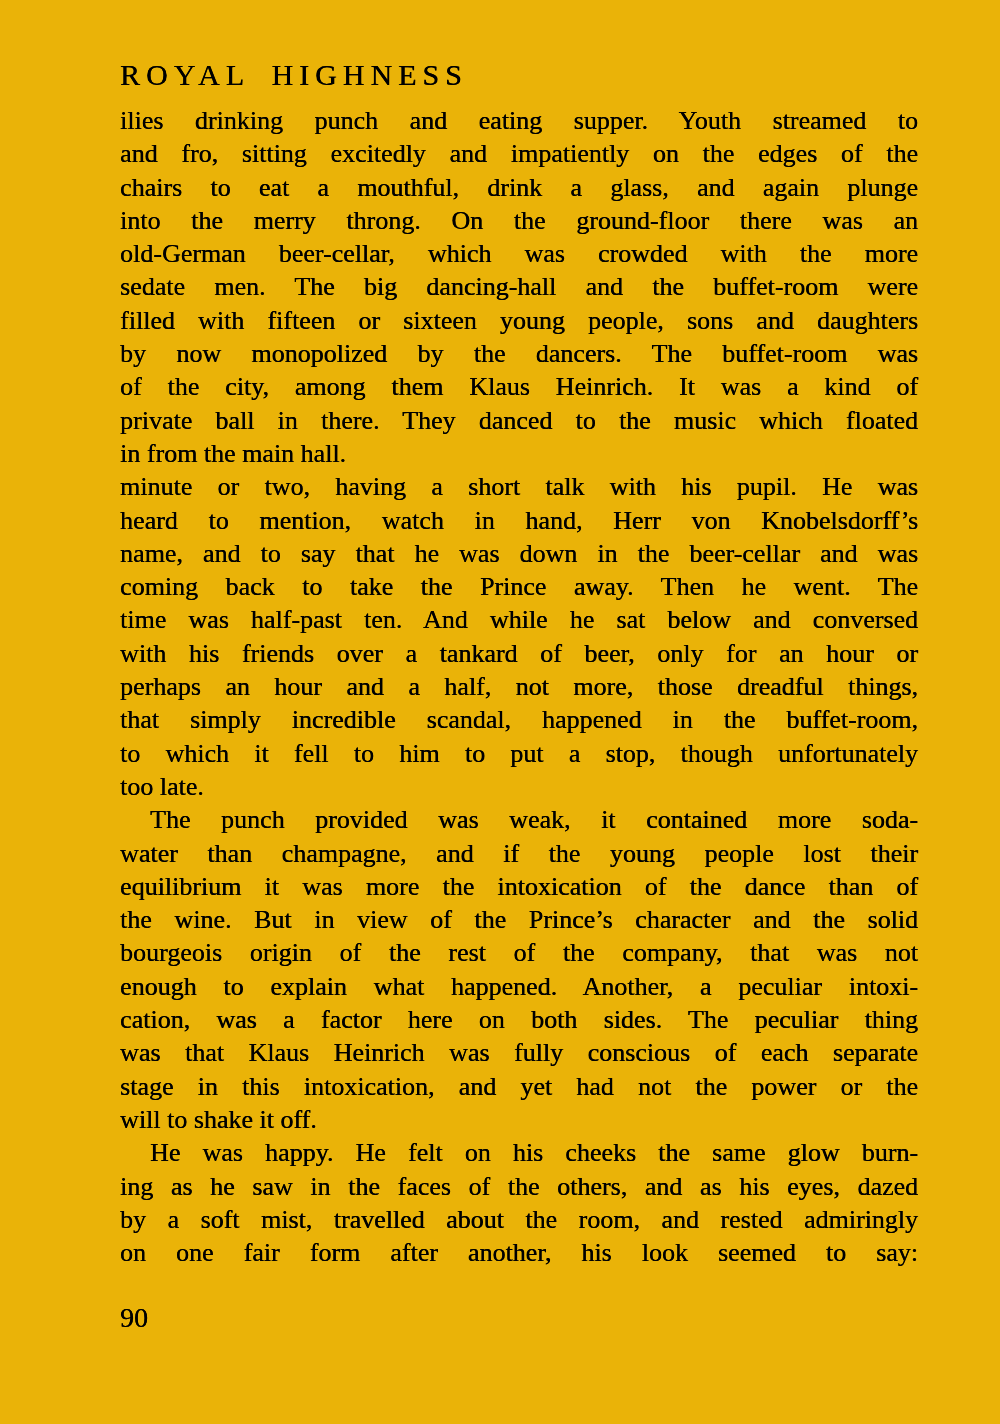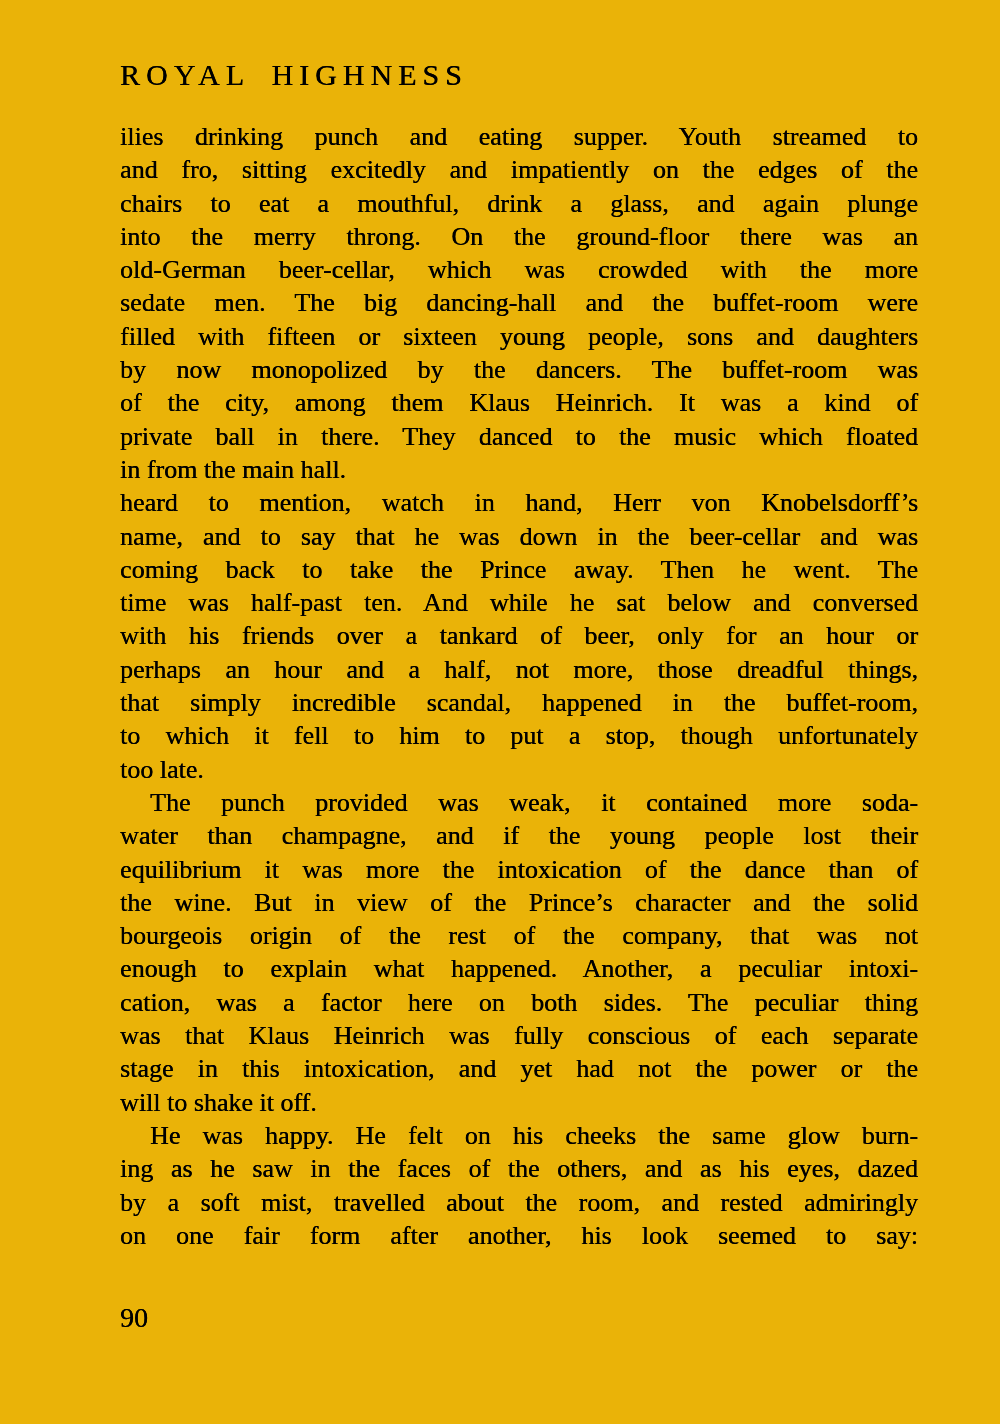--- a/index.html
+++ b/index.html
@@ -23,21 +23,20 @@
     word-spacing: 9px;
     white-space: nowrap;
   }
   .body-text {
     position: absolute;
     left: 120px;
     top: 104px;
     width: 798px;
     font-size: 26px;
     line-height: 33.3px;
-    margin-top: 16px;
   }
   .line {
     text-align: justify;
     text-align-last: justify;
   }
   .line.end {
     text-align-last: left;
   }
   .line.indent {
     text-indent: 30px;
@@ -62,20 +61,21 @@
       <div class="line">and fro, sitting excitedly and impatiently on the edges of the</div>
       <div class="line">chairs to eat a mouthful, drink a glass, and again plunge</div>
       <div class="line">into the merry throng. On the ground-floor there was an</div>
       <div class="line">old-German beer-cellar, which was crowded with the more</div>
       <div class="line">sedate men. The big dancing-hall and the buffet-room were</div>
       <div class="line">filled with fifteen or sixteen young people, sons and daughters</div>
       <div class="line">by now monopolized by the dancers. The buffet-room was</div>
       <div class="line">of the city, among them Klaus Heinrich. It was a kind of</div>
       <div class="line">private ball in there. They danced to the music which floated</div>
       <div class="line end">in from the main hall.</div>
+      <div class="line">minute or two, having a short talk with his pupil. He was</div>
       <div class="line">heard to mention, watch in hand, Herr von Knobelsdorff’s</div>
       <div class="line">name, and to say that he was down in the beer-cellar and was</div>
       <div class="line">coming back to take the Prince away. Then he went. The</div>
       <div class="line">time was half-past ten. And while he sat below and conversed</div>
       <div class="line">with his friends over a tankard of beer, only for an hour or</div>
       <div class="line">perhaps an hour and a half, not more, those dreadful things,</div>
       <div class="line">that simply incredible scandal, happened in the buffet-room,</div>
       <div class="line">to which it fell to him to put a stop, though unfortunately</div>
       <div class="line end">too late.</div>
       <div class="line indent">The punch provided was weak, it contained more soda-</div>

